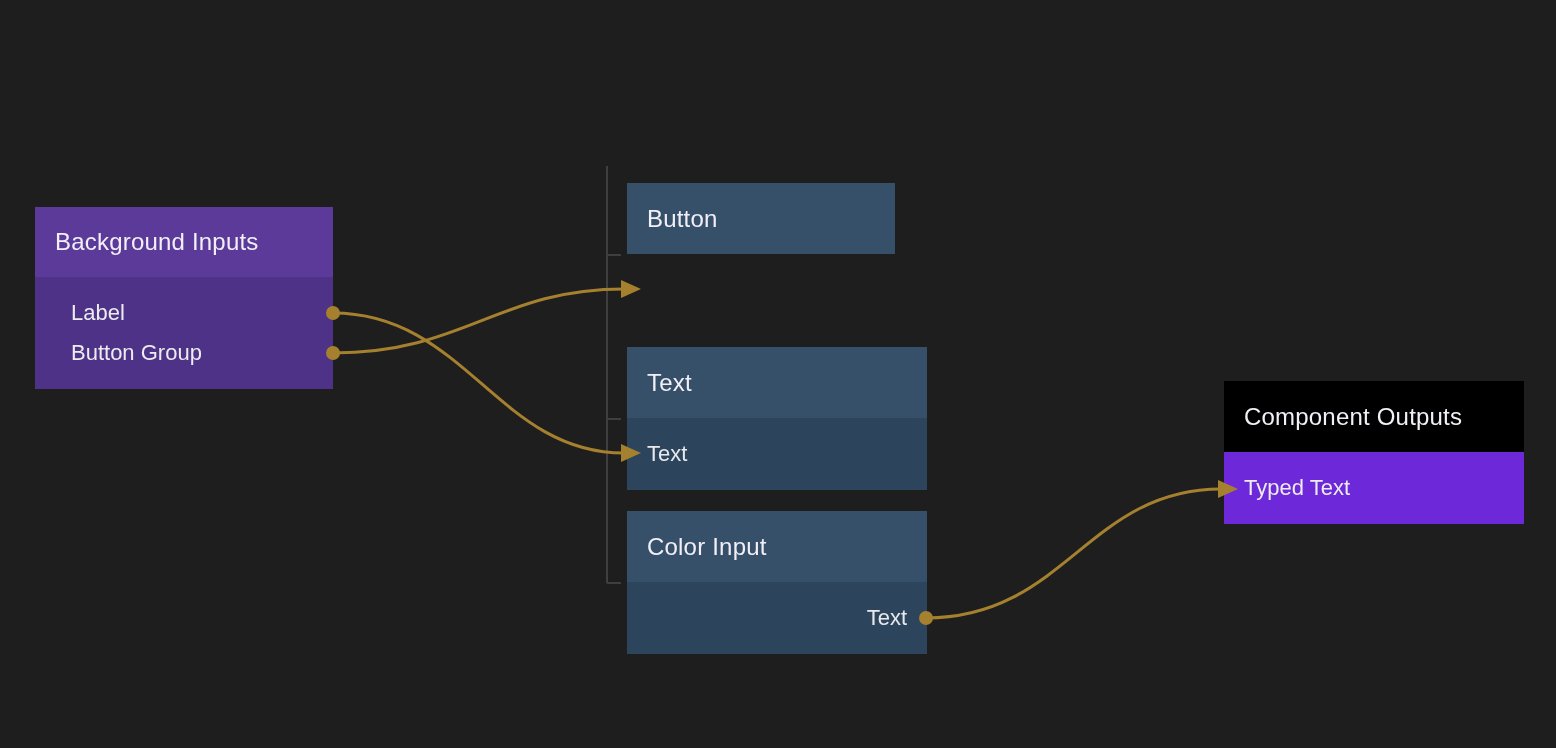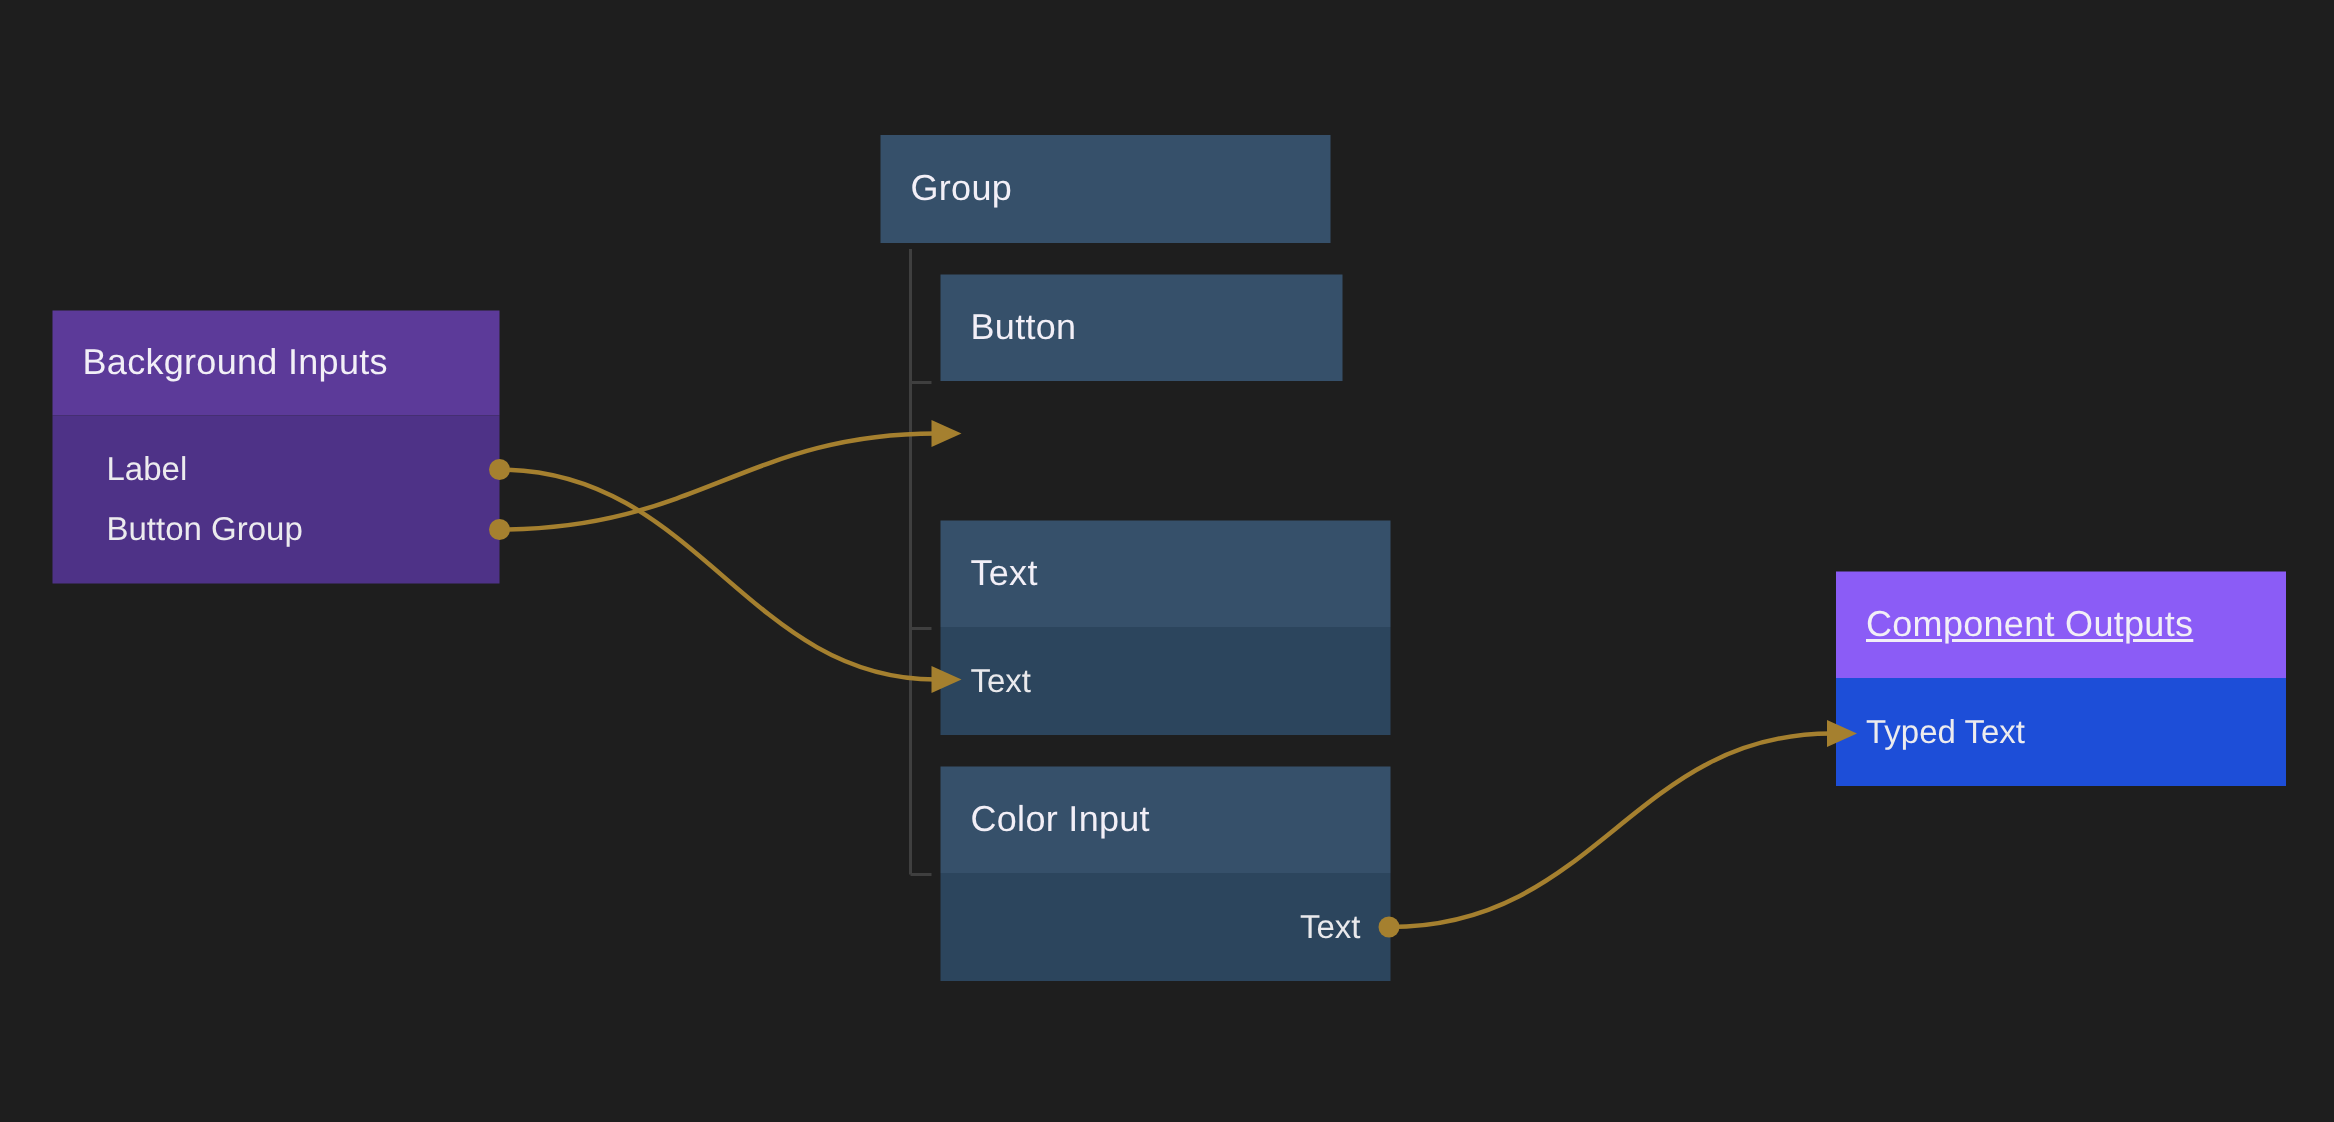--- a/index.html
+++ b/index.html
@@ -46,22 +46,22 @@
     height: 72px; display: flex; align-items: center;
     padding: 0 20px; font-size: 22px; color: #e9e9ec;
   }
   #node-button { left: 627px; top: 183px; width: 268px; }
   #node-text { left: 627px; top: 347px; width: 300px; }
   #node-text-input { left: 627px; top: 511px; width: 300px; }
   #node-text-input .port-row { justify-content: flex-end; }
 
   
   #node-component-outputs { left: 1224px; top: 381px; width: 300px; }
-  #node-component-outputs .node-header { background: #8b5cf6; text-decoration: underline; }
-  #node-component-outputs .port-row { background: #1d4ed8; color: #ecebee; }
+  #node-component-outputs .node-header { background: #000000; }
+  #node-component-outputs .port-row { background: #6d28d9; color: #ecebee; }
 
   svg.overlay {
     position: absolute; left: 0; top: 0;
     width: 1556px; height: 748px;
     pointer-events: none;
     z-index: 5;
   }
   .edge { fill: none; stroke: #a5802f; stroke-width: 3; stroke-linecap: round; }
   .arrow { fill: #a5802f; stroke: none; }
   .dot { fill: #a5802f; stroke: none; }
@@ -79,25 +79,20 @@
     <div class="node-body">
       <div class="port-row">
         <span>Label</span>
       </div>
       <div class="port-row">
         <span>Button Group</span>
       </div>
     </div>
   </div>
 
-  <div class="node blue" id="node-group">
-    <div class="node-header">
-      <span>Group</span>
-    </div>
-  </div>
 
   <div class="node blue std-node" id="node-button">
     <div class="node-header">
       <span>Button</span>
     </div>
   </div>
 
   <div class="node blue std-node" id="node-text">
     <div class="node-header">
       <span>Text</span>

